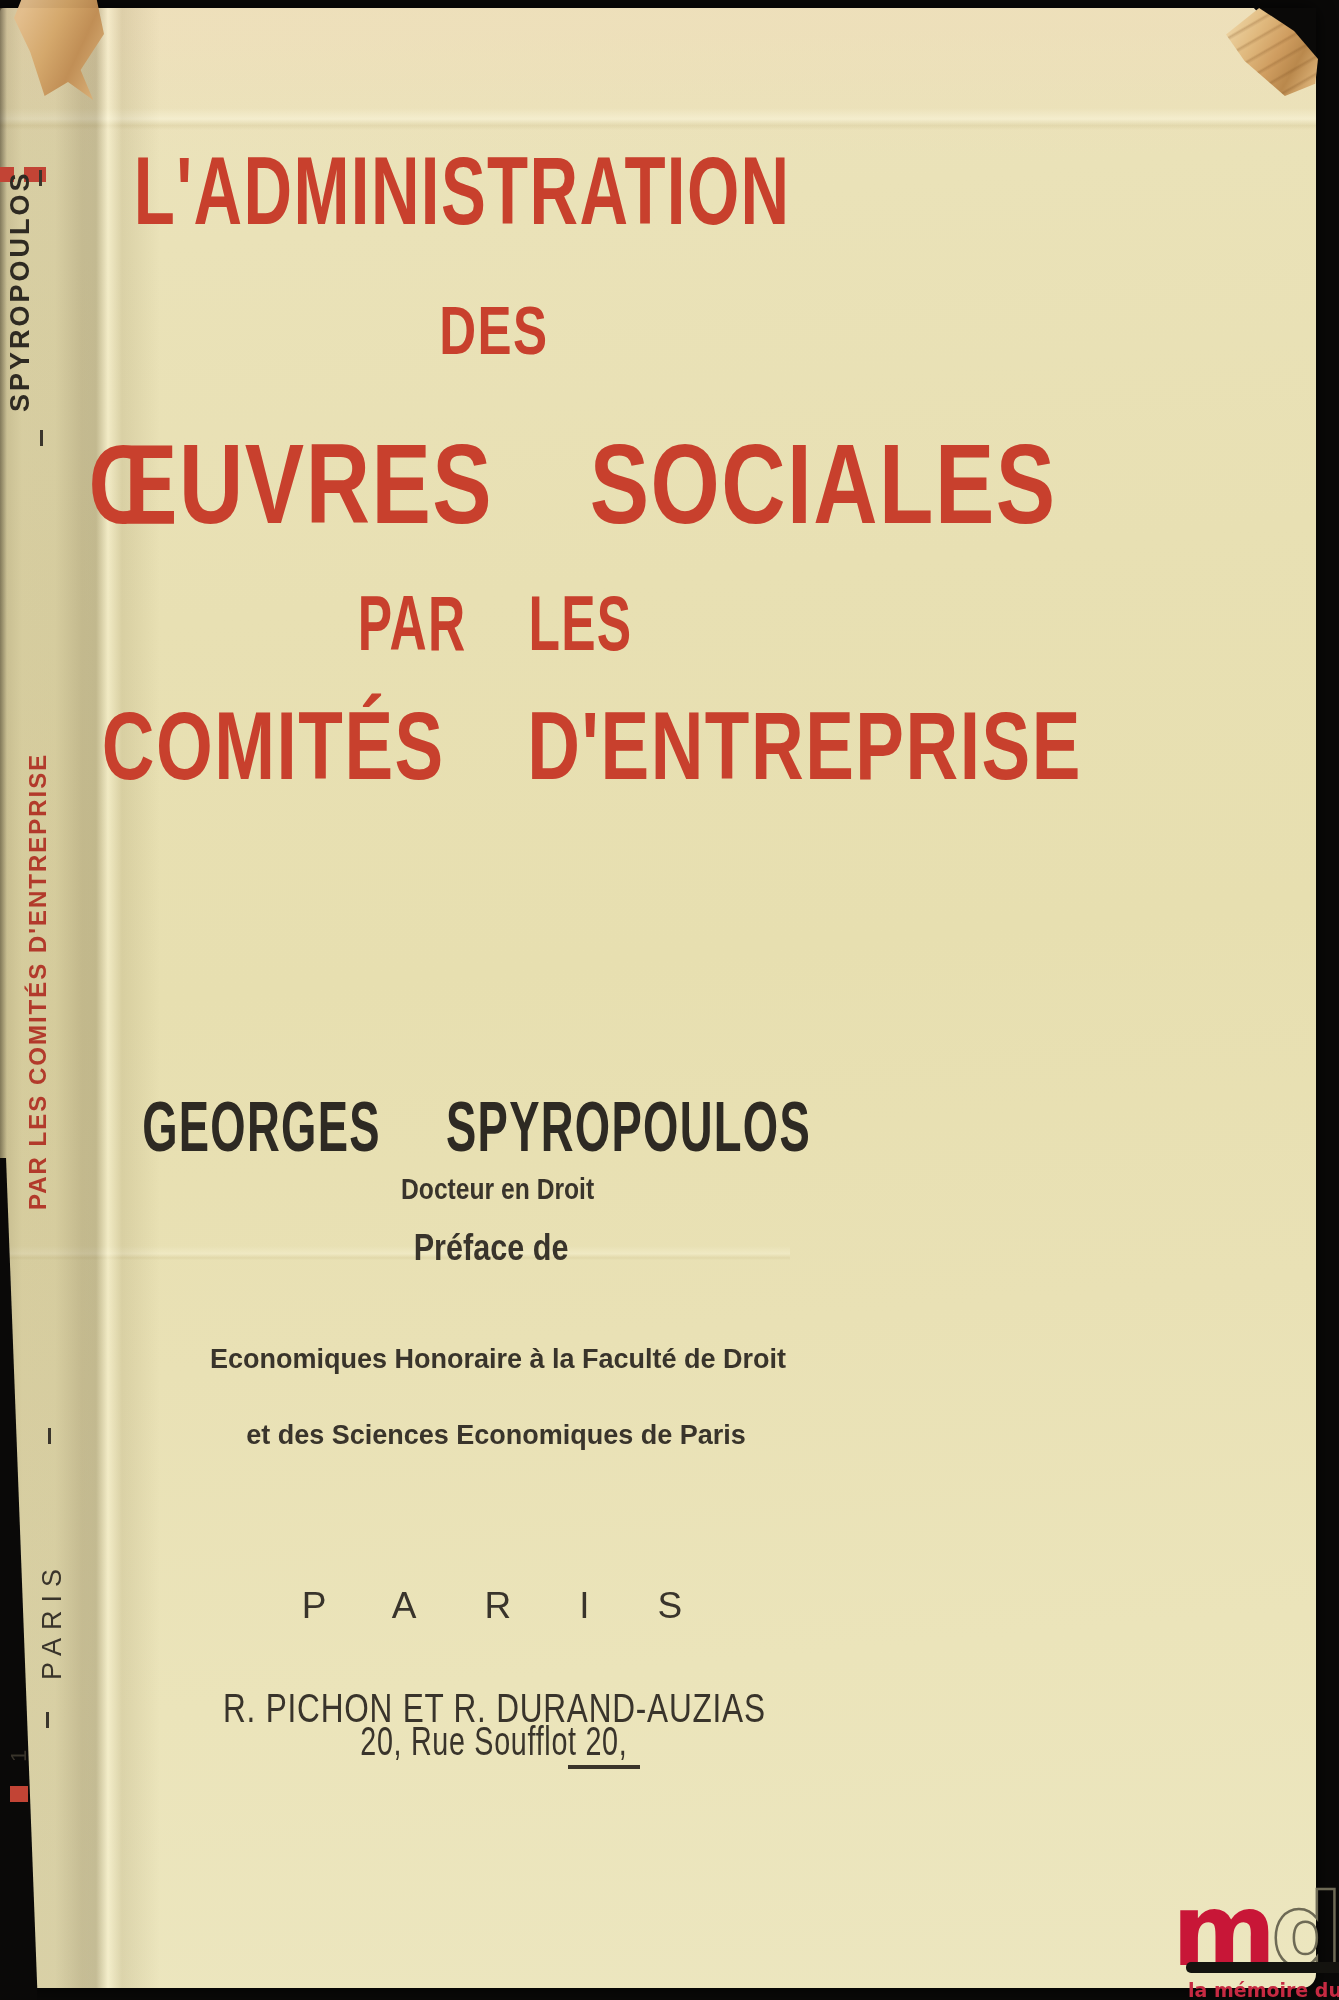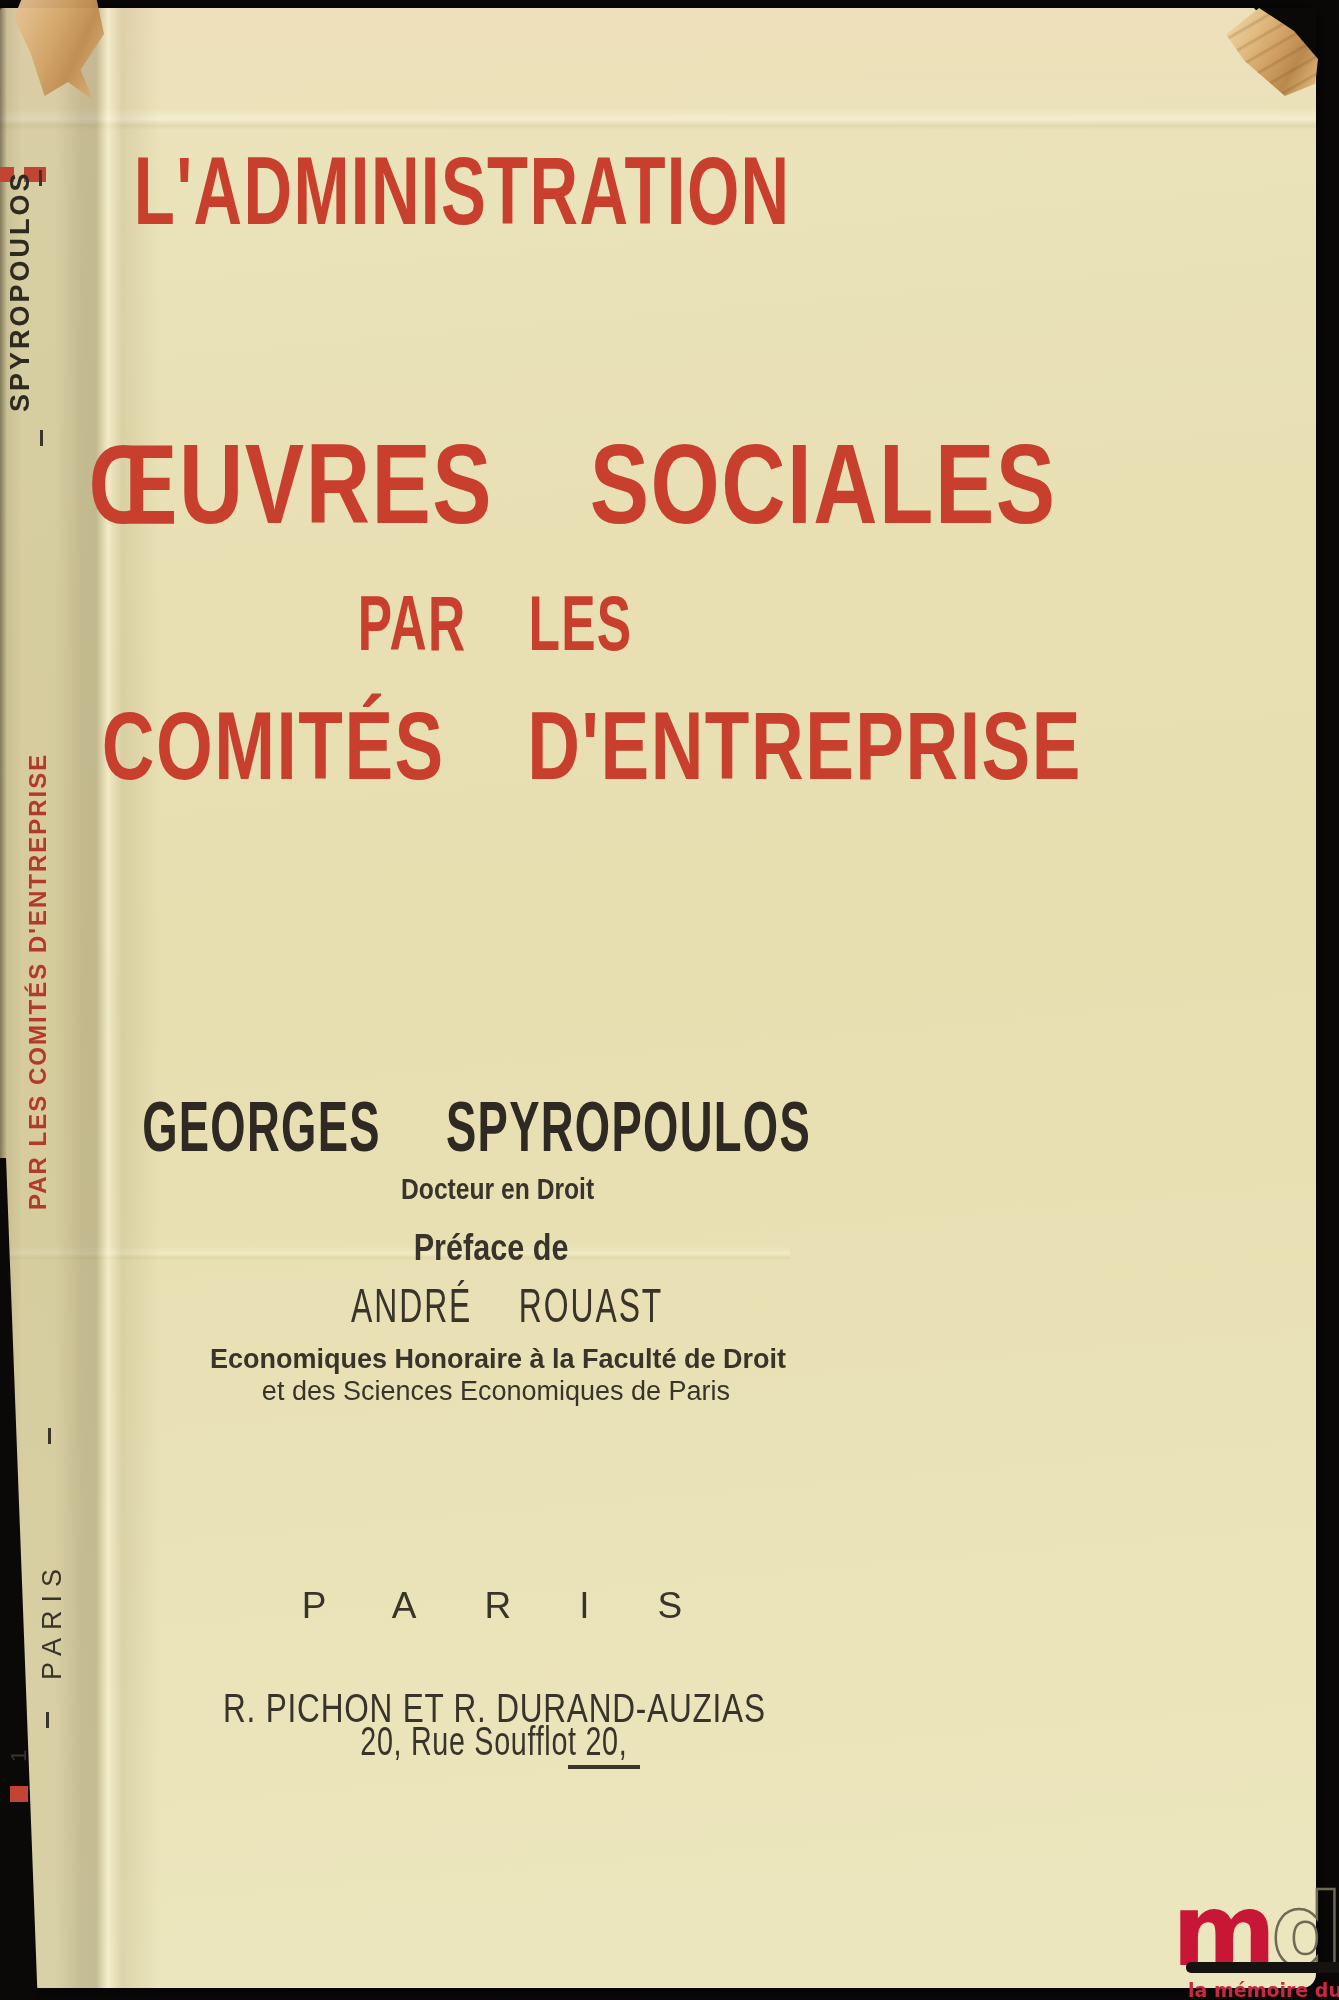--- a/index.html
+++ b/index.html
@@ -91,40 +91,40 @@
   <div class="spine-mark" style="left:40px;top:430px;width:3px;height:16px;"></div>
   <div class="vtext" style="left:26px;top:1210px;font-size:24px;font-weight:700;letter-spacing:2px;color:#b23a2b;">PAR LES COMITÉS D'ENTREPRISE</div>
   <div class="spine-mark" style="left:48px;top:1428px;width:3px;height:16px;"></div>
   <div class="vtext ink" style="left:39px;top:1680px;font-size:27px;font-weight:400;letter-spacing:8px;">PARIS</div>
   <div class="spine-mark" style="left:46px;top:1712px;width:3px;height:16px;"></div>
   <div class="vtext ink" style="left:8px;top:1762px;font-size:22px;font-weight:400;">1</div>
   <div class="spine-redband" style="left:10px;top:1786px;width:18px;height:16px;"></div>
 
   <div class="line" style="top:143px">
     <span class="t red" style="font-size:96px;letter-spacing:2px;transform:translateX(-96px) scaleX(.70);">L'ADMINISTRATION</span></div>
+  <div class="line" style="top:296px">
+    <span class="t red" style="font-size:69px;letter-spacing:2px;transform:translateX(-64px) scaleX(.74);">DES</span></div>
   <div class="line" style="top:427px">
     <span class="t red" style="font-size:114px;letter-spacing:2px;word-spacing:90px;transform:translateX(-48px) scaleX(.78);">ŒUVRES SOCIALES</span></div>
   <div class="line" style="top:584px">
     <span class="t red" style="font-size:78px;letter-spacing:2px;word-spacing:70px;transform:translateX(-63px) scaleX(.66);">PAR LES</span></div>
   <div class="line" style="top:698px">
     <span class="t red" style="font-size:96px;letter-spacing:2px;word-spacing:80px;transform:translateX(-53px) scaleX(.76);">COMITÉS D'ENTREPRISE</span></div>
 
   <div class="line" style="top:1091px">
     <span class="t ink" style="font-size:71px;font-weight:700;letter-spacing:2px;word-spacing:80px;color:#2e2a23;transform:translateX(-81px) scaleX(.64);">GEORGES SPYROPOULOS</span></div>
   <div class="line" style="top:1175px">
     <span class="t ink" style="font-size:29px;font-weight:700;transform:translateX(-60px) scaleX(.85);">Docteur en Droit</span></div>
 
   <div class="line" style="top:1230px">
     <span class="t ink" style="font-size:36px;font-weight:700;transform:translateX(-67px) scaleX(.85);">Préface de</span></div>
-  <div class="line" style="top:1281px">
-    <span class="t ink" style="font-size:49px;letter-spacing:3px;word-spacing:55px;transform:translateX(-51px) scaleX(.65);">ANDRÉ ROUAST</span></div>
   <div class="line" style="top:1346px">
     <span class="t ink" style="font-size:27px;font-weight:700;transform:translateX(-60px);">Economiques Honoraire à la Faculté de Droit</span></div>
   <div class="line" style="top:1378px">
-    <span class="t ink" style="font-size:27px;font-weight:400;transform:translateX(-62px);">et des Sciences Economiques de Paris</span></div>
+    <span class="t ink" style="font-size:27px;font-weight:700;transform:translateX(-62px);margin-top:44px;">et des Sciences Economiques de Paris</span></div>
 
   <div class="line" style="top:1587px">
     <span class="t ink" style="font-size:37px;letter-spacing:68px;text-indent:68px;transform:translateX(-66px);">PARIS</span></div>
   <div class="line" style="top:1688px">
     <span class="t ink" style="font-size:41px;letter-spacing:1px;transform:translateX(-64px) scaleX(.77);">R. PICHON ET R. DURAND-AUZIAS</span></div>
   <div class="line" style="top:1721px">
     <span class="t ink" style="font-size:41px;letter-spacing:1px;transform:translateX(-64px) scaleX(.70);">20, Rue Soufflot 20,</span></div>
   <div class="rule"></div>
 
   <div class="corner-notch"></div>

